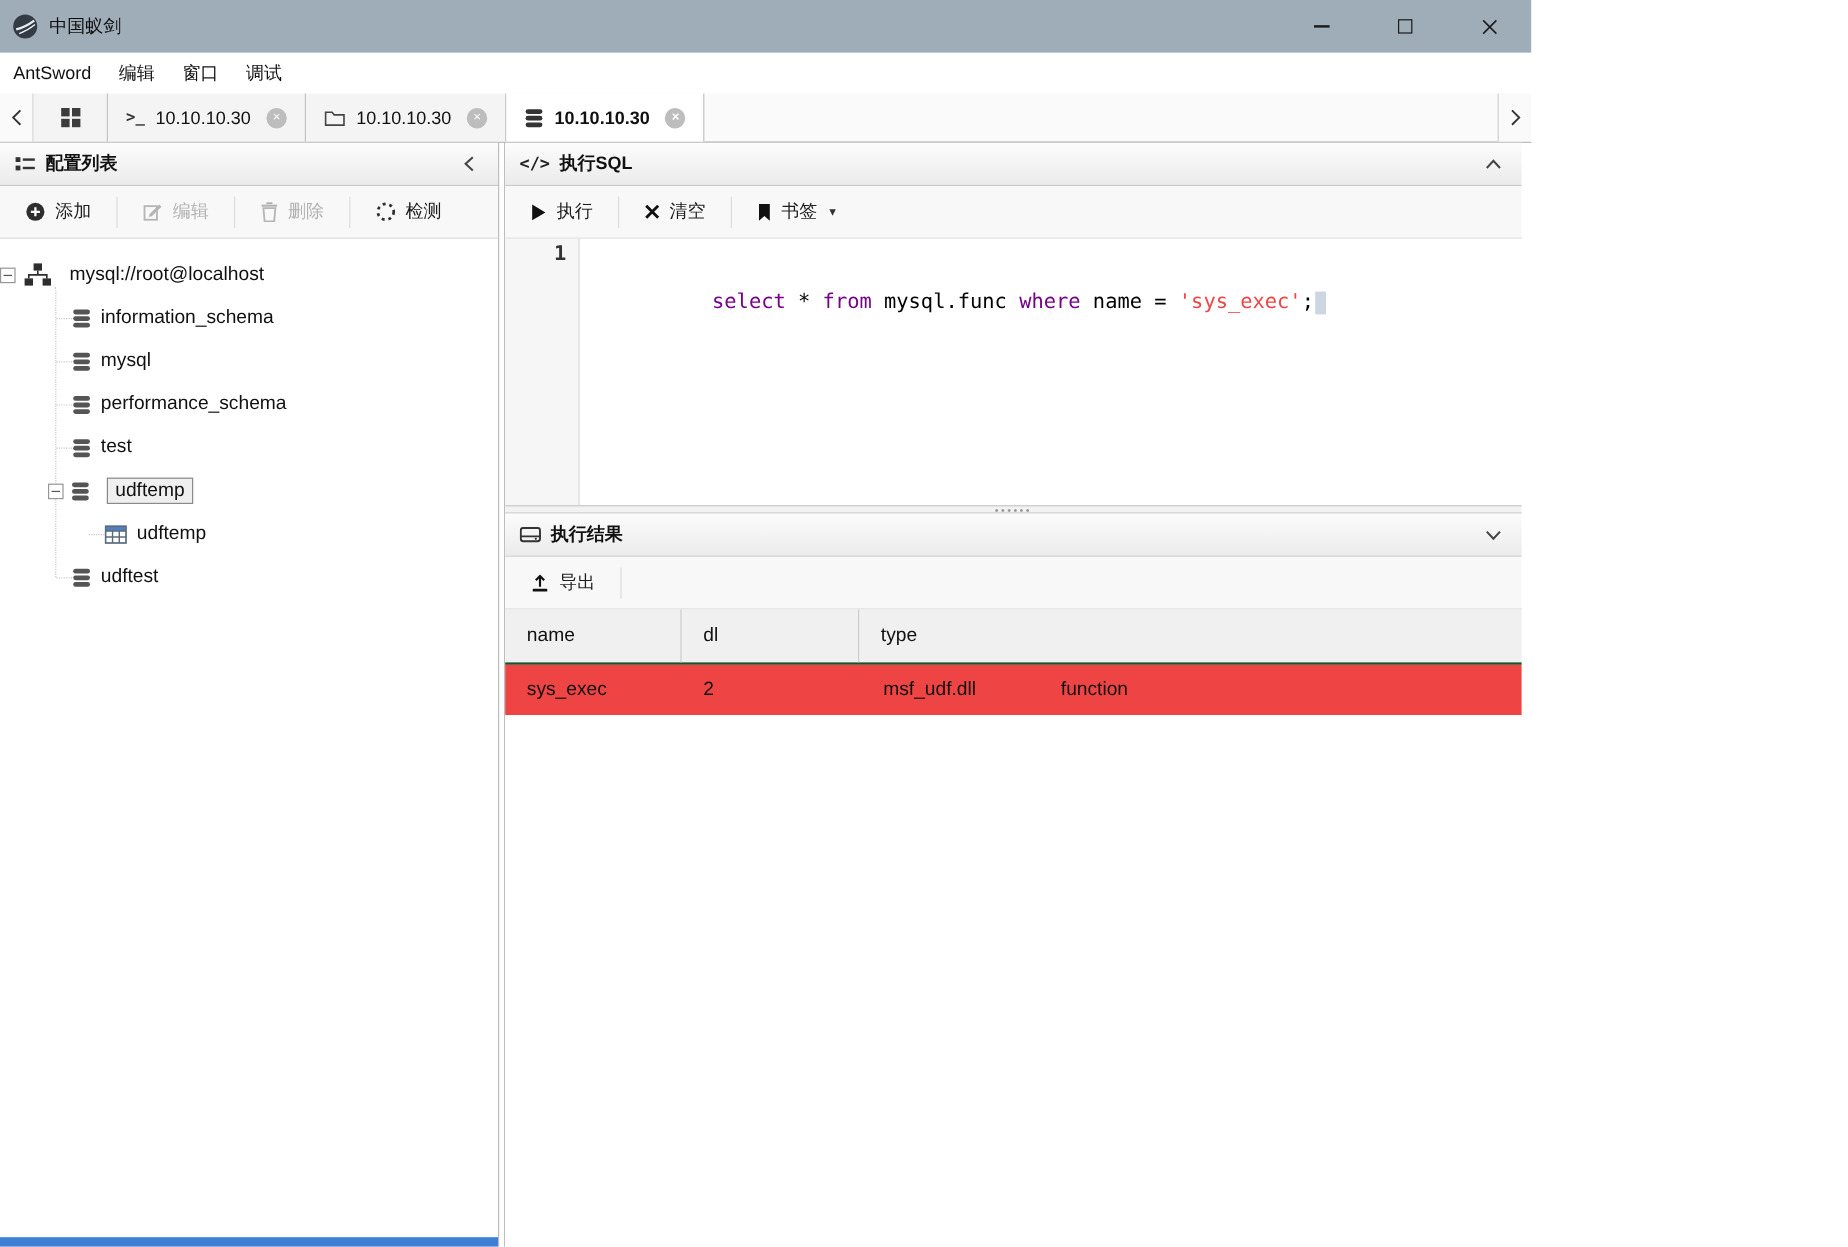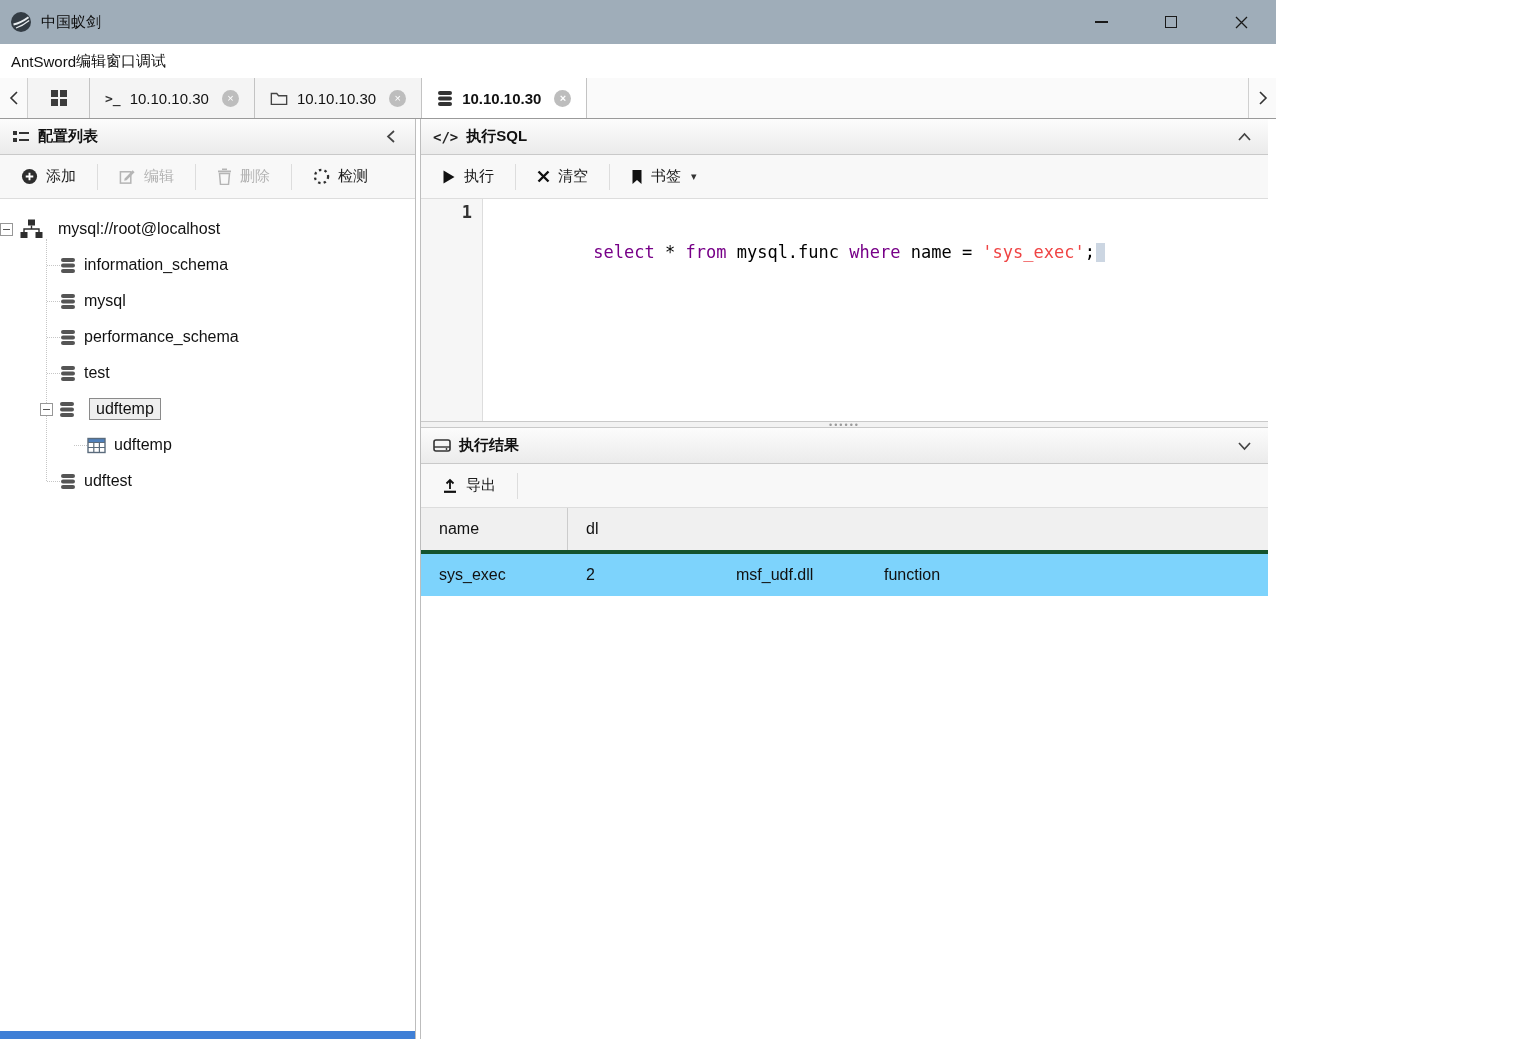--- a/index.html
+++ b/index.html
@@ -10,21 +10,21 @@
   
   .titlebar { height:44px; background:#9fadb9; display:flex; align-items:center; padding-left:10px; flex:0 0 auto; }
   .logo { width:22px; height:22px; margin-right:9px; display:flex; }
   .title-text { font-size:15px; color:#0d0d0d; }
   .win-controls { margin-left:auto; display:flex; height:100%; }
   .win-btn { width:70px; height:100%; display:flex; align-items:center; justify-content:center; cursor:default; }
   .glyph-min { width:13px; height:2px; background:#1a1a1a; display:block; }
   .glyph-max { width:12px; height:12px; border:1.4px solid #1a1a1a; display:block; }
 
   
-  .menubar { height:34px; background:#fff; display:flex; align-items:center; padding-left:11px; flex:0 0 auto; }
+  .menubar { height:34px; background:#fff; display:flex; align-items:center; padding-left:11px; gap:23px; flex:0 0 auto; }
   .menu-item { font-size:15px; color:#111; cursor:default; }
 
   
   .tabbar { height:41px; background:#fafafa; border-bottom:1px solid #9a9a9a; display:flex; align-items:stretch; flex:0 0 auto; }
   .tab-scroll { width:28px; display:flex; align-items:center; justify-content:center; background:#fafafa; }
   .tab-scroll.left { border-right:1px solid #d0d0d0; }
   .tab-scroll.right { border-left:1px solid #d0d0d0; margin-left:auto; }
   .tab { display:flex; align-items:center; gap:9px; padding:0 15px; border-right:1px solid #c3c3c3; background:#f4f4f4; font-size:15px; white-space:nowrap; cursor:default; }
   .tab.home { width:62px; justify-content:center; padding:0; }
   .tab.active { background:#fff; font-weight:bold; }
@@ -77,29 +77,29 @@
   .ruler { position:absolute; top:0; bottom:0; left:921px; width:1px; background:#e8e8e8; }
   .tok-keyword { color:#770088; }
   .tok-string  { color:#ef4444; }
   .tok-plain   { color:#000; }
   .cursor { display:inline-block; width:9px; height:19px; background:#ccd6e2; vertical-align:text-bottom; margin-left:1px; }
 
   .hsplitter { height:7px; background:#f2f2f2; border-top:1px solid #c9c9c9; border-bottom:1px solid #c9c9c9;
     display:flex; align-items:center; justify-content:center; cursor:row-resize; flex:0 0 auto; }
   .hsplitter .dots { color:#9a9a9a; font-size:9px; letter-spacing:2px; line-height:0; }
 
-  .rtable-header { height:46px; display:flex; background:#f0f0f0; border-bottom:4px solid #14532d; font-size:16px; flex:0 0 auto; }
+  .rtable-header { height:46px; display:flex; background:#f0f0f0; border-bottom:2px solid #14532d; font-size:16px; flex:0 0 auto; }
   .rcell { display:flex; align-items:center; padding-left:18px; }
   .rtable-header .rcell { border-right:1px solid #ccc; }
   .rtable-header .rcell:last-child { border-right:none; }
   .c-name { width:147px; flex:0 0 auto; }
   .c-ret  { width:150px; flex:0 0 auto; }
   .c-dl   { width:148px; flex:0 0 auto; }
   .c-type { flex:1; }
-  .rtable-row { height:42px; display:flex; background:#7dd3fc; font-size:16px; flex:0 0 auto; cursor:default; }
+  .rtable-row { height:42px; display:flex; background:#ef4444; font-size:16px; flex:0 0 auto; cursor:default; }
   .rfiller { flex:1; background:#fff; }
 </style>
 </head>
 <body>
 
 <div class="app">
 
   <div class="titlebar">
     <span class="logo">
       <svg width="22" height="22" viewBox="0 0 22 22">
@@ -394,20 +394,21 @@
             <path d="M2 13.8 H14" stroke="#111" stroke-width="2.2"></path>
           </svg>
           <span>导出</span>
         </span>
         <span class="tool-sep"></span>
       </div>
 
       <div class="rtable-header">
         <div class="rcell c-name">name</div>
         <div class="rcell c-dl">dl</div>
+        <div class="rcell c-type">type</div>
       </div>
 
       <div class="rtable-row">
         <div class="rcell c-name">sys_exec</div>
         <div class="rcell c-ret">2</div>
         <div class="rcell c-dl">msf_udf.dll</div>
         <div class="rcell c-type">function</div>
       </div>
 
       <div class="rfiller"></div>

